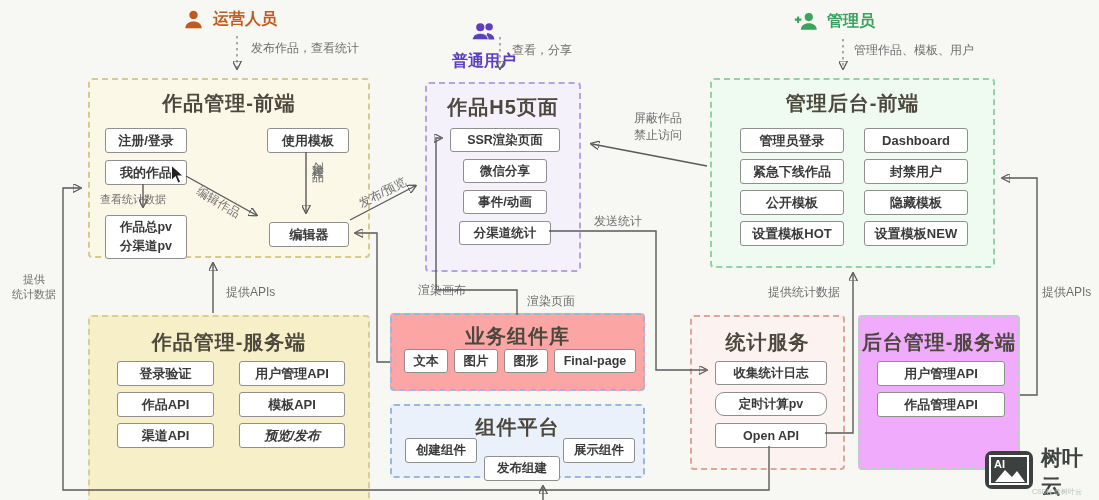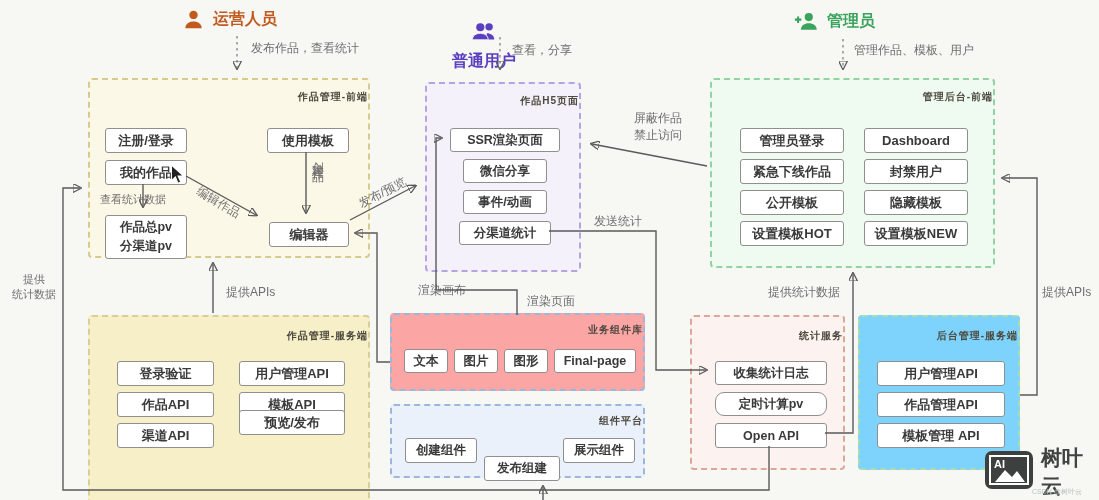--- a/index.html
+++ b/index.html
@@ -1,19 +1,19 @@
 <!DOCTYPE html>
 <html><head>
 <meta charset="utf-8">
 <style>
   html,body{margin:0;padding:0;background:#fff;}
   #stage{position:relative;width:1099px;height:500px;background:#f7f7f4;overflow:hidden;
          font-family:"Liberation Sans","DejaVu Sans",sans-serif;}
   .panel{position:absolute;border-radius:4px;box-sizing:border-box;}
-  .bx-title{position:absolute;left:0;right:0;text-align:right;font-size:10px;font-weight:bold;color:#4c483e;letter-spacing:1px;}
+  .bx-title{position:absolute;left:0;right:0;text-align:center;font-size:20px;font-weight:bold;color:#4c483e;letter-spacing:1px;}
   .node{position:absolute;background:#fff;border:1px solid #8f8f8f;border-radius:3px;
         display:flex;align-items:center;justify-content:center;
         font-size:13px;font-weight:600;color:#3a3a3a;box-sizing:border-box;white-space:nowrap;}
   .node.sm{font-size:12.5px;}
   .lbl{position:absolute;font-size:12px;color:#6e6e6e;white-space:nowrap;}
   .lbl.small{font-size:11px;}
   .actor{position:absolute;display:flex;align-items:center;gap:8px;font-size:16px;font-weight:bold;}
   .actor svg{display:block;}
   #overlay{position:absolute;left:0;top:0;width:1099px;height:500px;pointer-events:none;}
   #overlay path{fill:none;stroke:#5a5a5a;stroke-width:1.4;}
@@ -101,21 +101,21 @@
     <div class="node" style="left:152px;top:141px;width:104px;height:25px;">设置模板NEW</div>
   </div>
 
   <div class="panel" style="left:88px;top:315px;width:282px;height:197px;background:#f7efc7;border:2px dashed #d9cd9b;">
     <div class="bx-title" style="top:12px;">作品管理-服务端</div>
     <div class="node" style="left:27px;top:44px;width:97px;height:25px;">登录验证</div>
     <div class="node" style="left:27px;top:75px;width:97px;height:25px;">作品API</div>
     <div class="node" style="left:27px;top:106px;width:97px;height:25px;">渠道API</div>
     <div class="node" style="left:149px;top:44px;width:106px;height:25px;">用户管理API</div>
     <div class="node" style="left:149px;top:75px;width:106px;height:25px;">模板API</div>
-    <div class="node" style="left:149px;top:93px;width:106px;height:25px;">预览/发布</div>
+    <div class="node" style="left:149px;top:106px;width:106px;height:25px;font-style:italic;">预览/发布</div>
   </div>
 
   <div class="panel" style="left:390px;top:313px;width:255px;height:78px;background:#fca5a5;border:2px dashed #9cb7dc;">
     <div class="bx-title" style="top:8px;">业务组件库</div>
     <div class="node sm" style="left:12px;top:34px;width:44px;height:24px;">文本</div>
     <div class="node sm" style="left:62px;top:34px;width:44px;height:24px;">图片</div>
     <div class="node sm" style="left:112px;top:34px;width:44px;height:24px;">图形</div>
     <div class="node sm" style="left:162px;top:34px;width:82px;height:24px;">Final-page</div>
   </div>
 
@@ -126,25 +126,24 @@
     <div class="node sm" style="left:171px;top:32px;width:72px;height:25px;">展示组件</div>
   </div>
 
   <div class="panel" style="left:690px;top:315px;width:155px;height:155px;background:#fcf3f0;border:2px dashed #dba79b;">
     <div class="bx-title" style="top:12px;">统计服务</div>
     <div class="node sm" style="left:23px;top:44px;width:112px;height:24px;">收集统计日志</div>
     <div class="node sm" style="left:23px;top:75px;width:112px;height:24px;border-radius:9px;">定时计算pv</div>
     <div class="node sm" style="left:23px;top:106px;width:112px;height:25px;">Open API</div>
   </div>
 
-  <div class="panel" style="left:858px;top:315px;width:162px;height:155px;background:#7dd3fc;border:2px dashed #a8dcb4;text-decoration:underline;">
+  <div class="panel" style="left:858px;top:315px;width:162px;height:155px;background:#f0abfc;border:2px dashed #a8dcb4;text-decoration:underline;">
     <div class="bx-title" style="top:12px;">后台管理-服务端</div>
     <div class="node" style="left:17px;top:44px;width:128px;height:25px;">用户管理API</div>
     <div class="node" style="left:17px;top:75px;width:128px;height:25px;">作品管理API</div>
-    <div class="node" style="left:17px;top:106px;width:128px;height:25px;">模板管理 API</div>
   </div>
 
   <div class="lbl" style="left:226px;top:284px;">提供APIs</div>
   <div class="lbl" style="left:418px;top:282px;">渲染画布</div>
   <div class="lbl" style="left:527px;top:293px;">渲染页面</div>
   <div class="lbl" style="left:594px;top:213px;">发送统计</div>
   <div class="lbl" style="left:634px;top:110px;line-height:17px;">
     <span style="display:block;">屏蔽作品</span>
     <span style="display:block;">禁止访问</span>
   </div>

